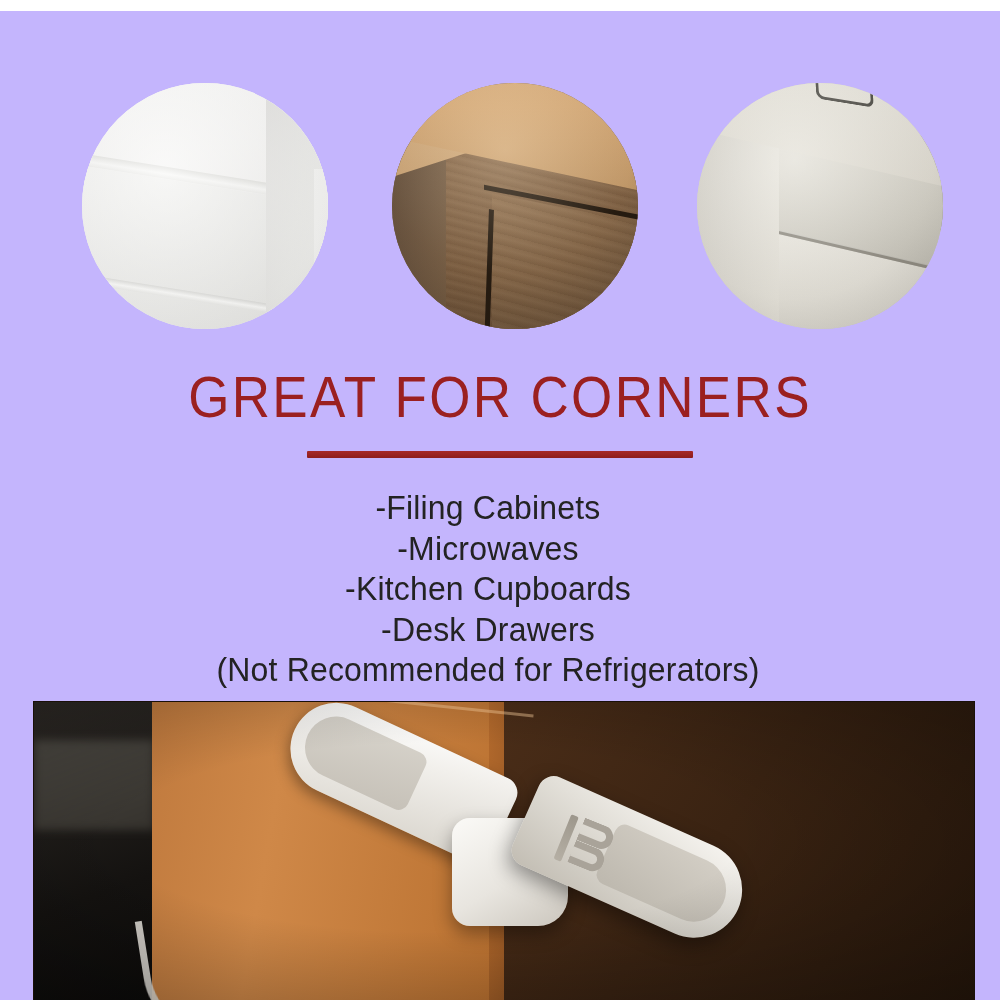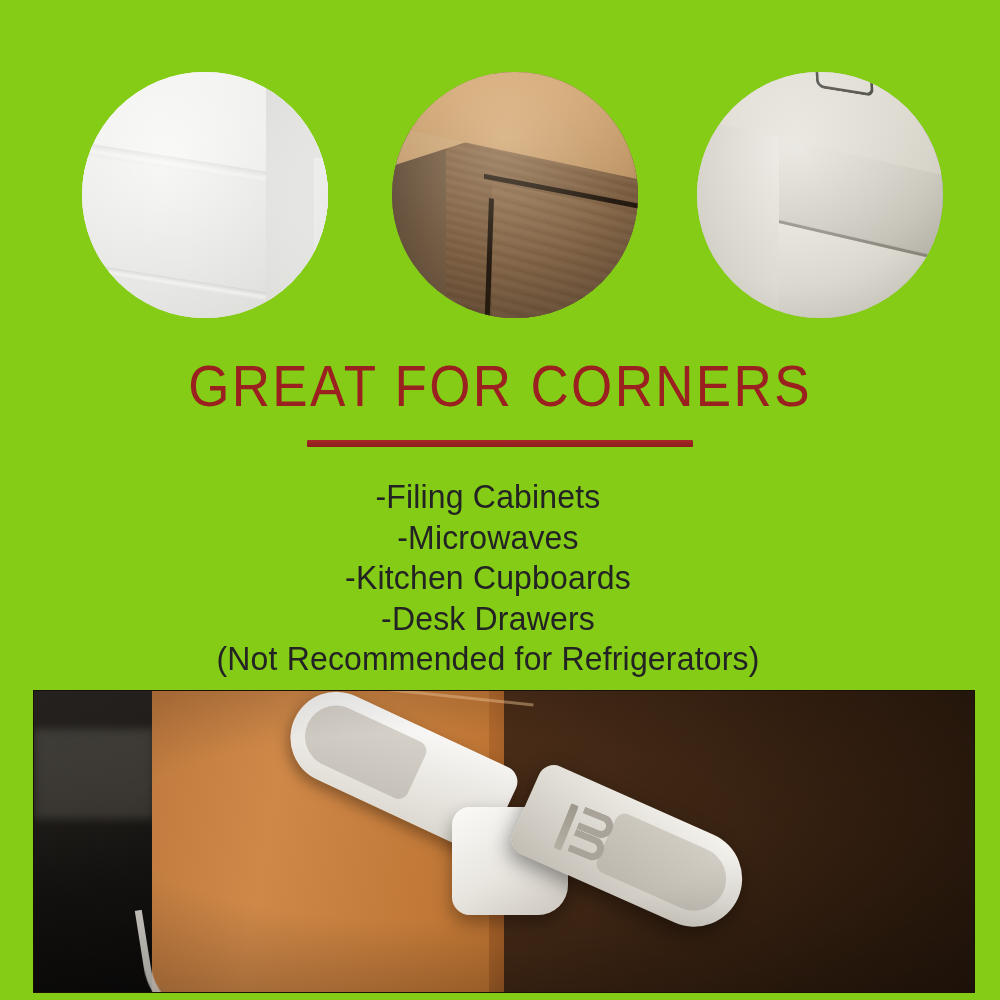--- a/index.html
+++ b/index.html
@@ -12,21 +12,22 @@
     height: 1000px;
     background: #ffffff;
     font-family: "Liberation Sans", sans-serif;
     overflow: hidden;
     position: relative;
   }
 
   .page {
     position: absolute;
     inset: 0;
-    background: #84cc16;
+    background: #c4b5fd;
+    margin-top: 11px;
   }
 
   
   .circle-row {
     position: absolute;
     top: 72px;
     left: 0;
     width: 1000px;
     height: 250px;
   }

